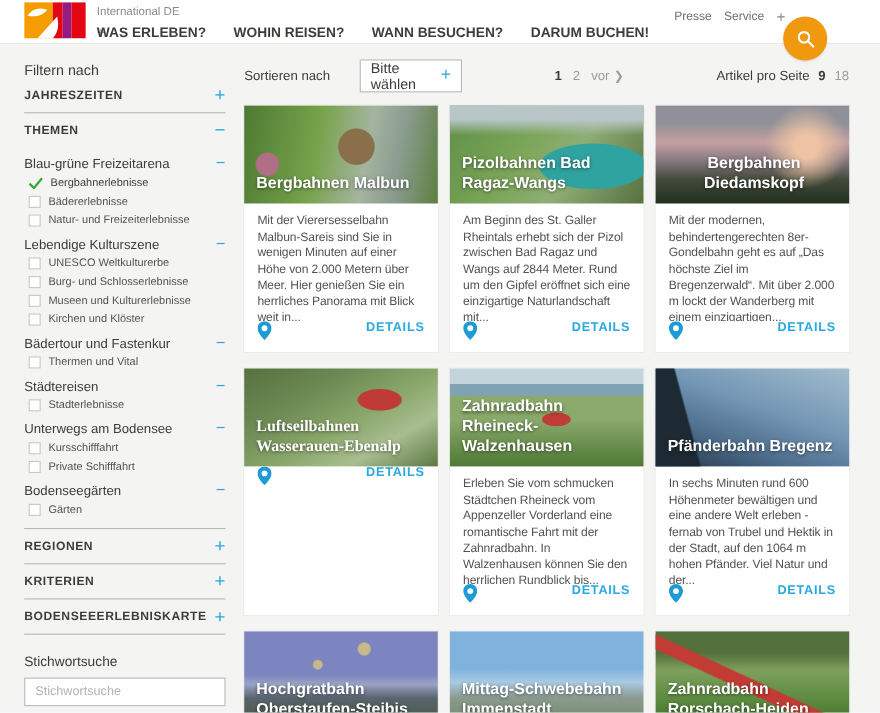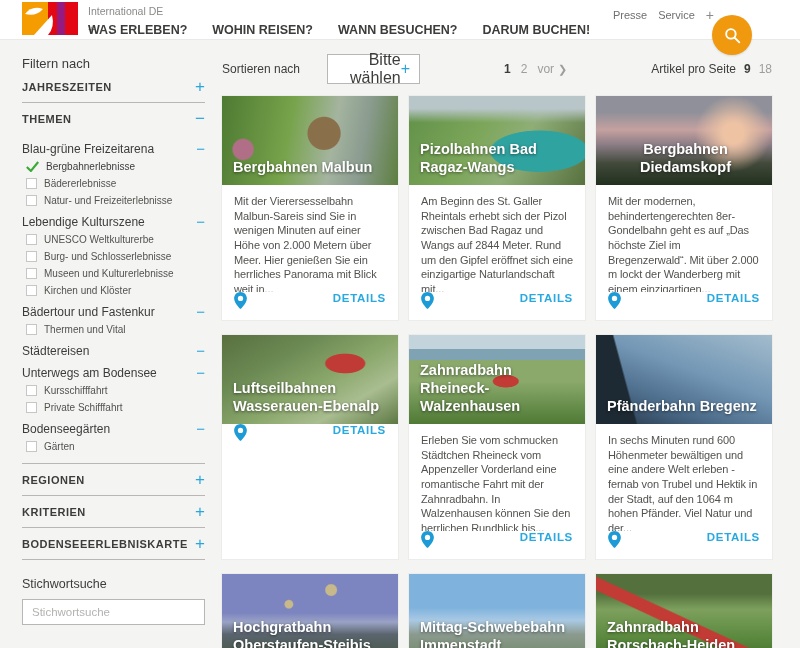--- a/index.html
+++ b/index.html
@@ -42,21 +42,21 @@
   .kw-label { margin-top:17px; font-size:12.5px; color:#3c3c3b; }
   .kw-input { margin-top:8px; width:100%; height:26px; border:1px solid #b7b7b6; background:#fff;
               font-family:"Liberation Sans",sans-serif; font-size:11.5px; color:#52524f; padding:0 9px; outline:none; }
   .kw-input::placeholder { color:#b2b2b1; }
 
   
   .toolbar { display:flex; align-items:center; margin-top:14px; height:30px; }
   .sort-label { font-size:12px; color:#3c3c3b; }
   .sort-box { margin-left:27px; width:93px; height:30px; background:#fff; border:1px solid #b7b7b6;
               display:flex; align-items:center; justify-content:space-between; padding:0 9px; cursor:pointer; }
-  .sort-value { font-size:16px; color:#3c3c3b;text-align:right; }
+  .sort-value { font-size:13px; color:#3c3c3b; }
   .sort-box .icon-toggle { font-size:16px; }
   .pagination { margin-left:auto; display:flex; align-items:center; gap:10px; font-size:12px; }
   .pg-current { color:#3c3c3b; font-weight:bold; cursor:pointer; }
   .pg-num { color:#9d9d9c; cursor:pointer; }
   .pg-next { color:#9d9d9c; cursor:pointer; display:flex; align-items:center; gap:4px; }
   .pg-chev { font-size:11px; }
   .perpage { margin-left:auto; display:flex; align-items:center; gap:8px; font-size:12px; }
   .pp-label { color:#3c3c3b; }
   .pp-sel { color:#3c3c3b; font-weight:bold; cursor:pointer; }
   .pp-alt { color:#9d9d9c; cursor:pointer; }
@@ -79,21 +79,21 @@
     linear-gradient(100deg, #4e7a33, #77a34b 38%, #a4b49f 62%, #8b9c90 78%, #5d7f3f); }
   .img2 { background:
     radial-gradient(ellipse at 74% 62%, #2fa3a0 0 26%, rgba(0,0,0,0) 27%),
     linear-gradient(180deg, #b9c6c9 0 14%, rgba(0,0,0,0) 30%),
     linear-gradient(120deg, #5f8f46, #7ca65a 40%, #8fae77 62%, #57713f); }
   .img3 { background:
     radial-gradient(circle at 78% 42%, #eec3a4 0 7%, rgba(0,0,0,0) 26%),
     linear-gradient(180deg, #8f9099 0 18%, #c5a1a0 38%, #8a7c85 55%, #41493a 76%, #22301e); text-align: center; }
   .img4 { background:
     radial-gradient(ellipse at 70% 32%, #c03a36 0 11%, rgba(0,0,0,0) 12%),
-    linear-gradient(150deg, #58703f, #6c8a54 30%, #8aa76b 55%, #a9bd90 75%, #5d7843); }
+    linear-gradient(150deg, #58703f, #6c8a54 30%, #8aa76b 55%, #a9bd90 75%, #5d7843); font-family: Liberation Serif, serif; }
   .img5 { background:
     radial-gradient(ellipse at 55% 52%, #c23b34 0 9%, rgba(0,0,0,0) 10%),
     linear-gradient(180deg, #c3d4dc 0 16%, #7fa3b3 16% 28%, #8aa96b 28% 52%, #4f7a35); }
   .img6 { background:
     linear-gradient(75deg, #1d2a33 0 20%, rgba(0,0,0,0) 21%),
     linear-gradient(200deg, #a3bccd 0%, #7397b5 42%, #4a6a88 72%, #243243); }
   .img7 { background:
     radial-gradient(circle at 62% 18%, #c8b98a 0 4%, rgba(0,0,0,0) 5%),
     radial-gradient(circle at 38% 34%, #c8b98a 0 3%, rgba(0,0,0,0) 4%),
     linear-gradient(180deg, #7d85c0 0 44%, #9aa3c4 54%, #5a646e 68%, #42553a); }
@@ -208,20 +208,24 @@
       <div class="check-item">
         <span class="box"></span>
         <span class="check-label">Thermen und Vital</span>
       </div>
 
       
       <div class="group-row">
         <span class="group-label">Städtereisen</span>
         <span class="icon-toggle">−</span>
       </div>
+      <div class="check-item">
+        <span class="box"></span>
+        <span class="check-label">Stadterlebnisse</span>
+      </div>
 
       
       <div class="group-row">
         <span class="group-label">Unterwegs am Bodensee</span>
         <span class="icon-toggle">−</span>
       </div>
       <div class="check-item">
         <span class="box"></span>
         <span class="check-label">Kursschifffahrt</span>
       </div>

